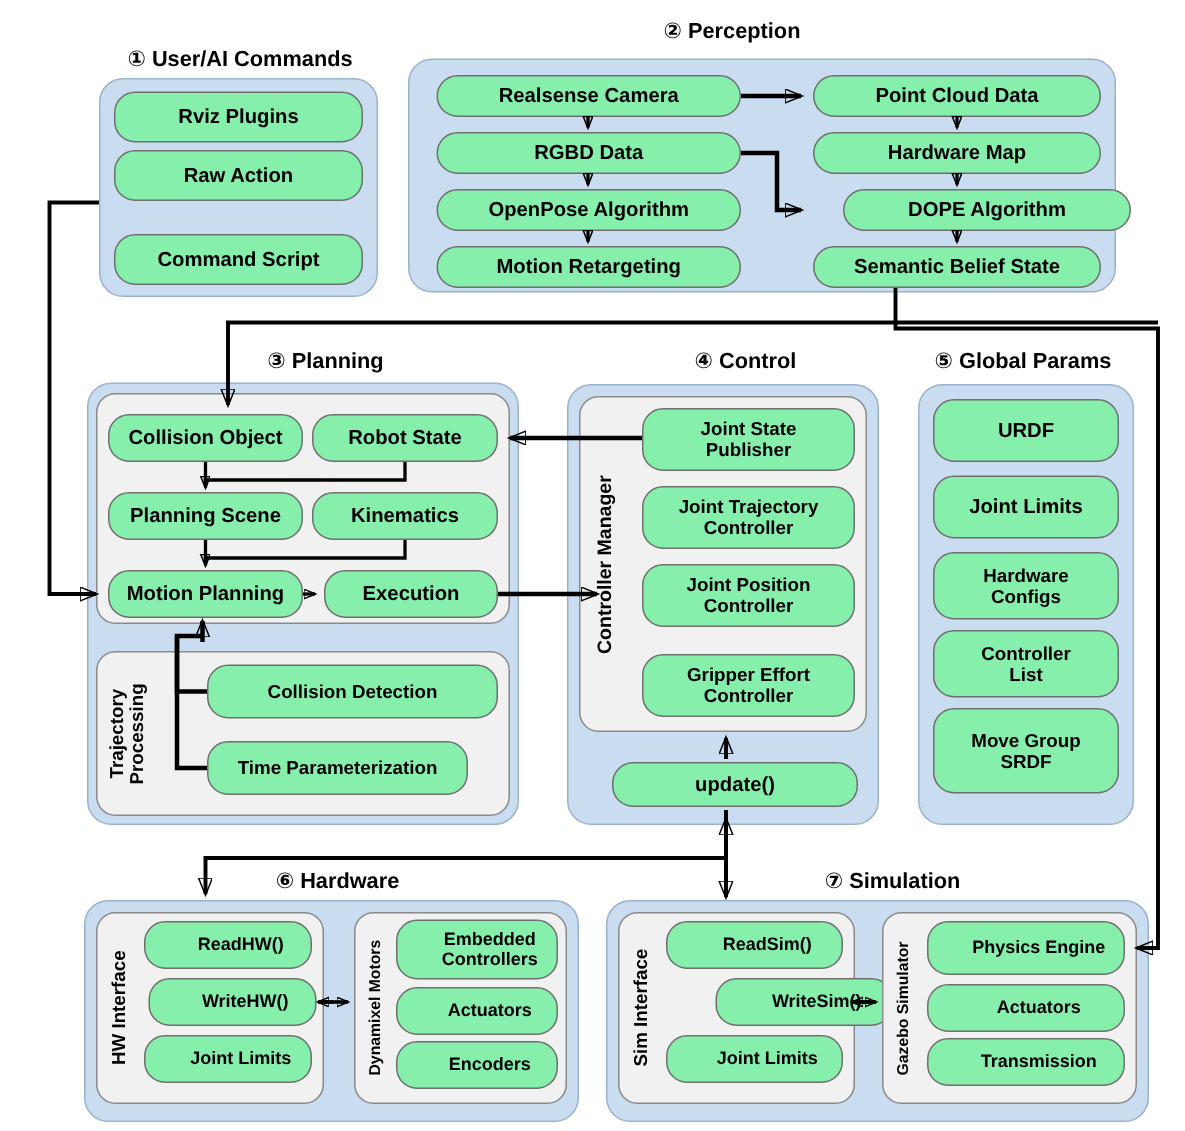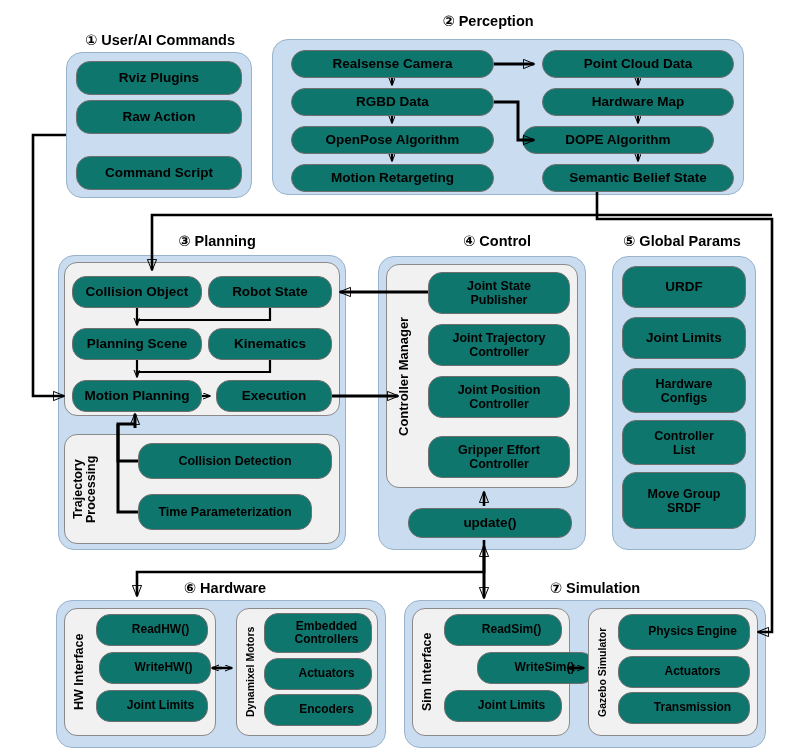--- a/index.html
+++ b/index.html
@@ -11,21 +11,21 @@
   .section{position:absolute;background:#c9dcf0;border:1.6px solid #9ab3cc;
            border-radius:16px;box-sizing:border-box;}
   .sec-title{position:absolute;font-size:14.5px;font-weight:bold;color:#000;
              white-space:nowrap;text-align:center;}
 
   
   .group{position:absolute;background:#f1f1f1;border:1.5px solid #8a8a8a;
          border-radius:13px;box-sizing:border-box;}
 
   
-  .node{position:absolute;background:#0f766e;border:1.5px solid #6f6f6f;
+  .node{position:absolute;background:#86efac;border:1.5px solid #6f6f6f;
         border-radius:14px;box-sizing:border-box;display:flex;
         align-items:center;justify-content:center;text-align:center;
         font-size:13.5px;font-weight:bold;color:#000;line-height:1.12;
         padding:0 3px;}
   .node.sm{font-size:12.5px;}
   .node.xs{font-size:12px;padding-left:20px;}
 
   
   .vlabel{position:absolute;display:flex;align-items:center;justify-content:center;
           font-weight:bold;color:#000;white-space:nowrap;
@@ -50,21 +50,21 @@
   <div class="sec-title" style="left:398px;top:13px;width:180px;">② Perception</div>
   <div class="section" style="left:272px;top:39px;width:472px;height:156px;"></div>
 
   <div class="node" style="left:291px;top:50px;width:203px;height:28px;">Realsense Camera</div>
   <div class="node" style="left:291px;top:88px;width:203px;height:28px;">RGBD Data</div>
   <div class="node" style="left:291px;top:126px;width:203px;height:28px;">OpenPose Algorithm</div>
   <div class="node" style="left:291px;top:164px;width:203px;height:28px;">Motion Retargeting</div>
 
   <div class="node" style="left:542px;top:50px;width:192px;height:28px;">Point Cloud Data</div>
   <div class="node" style="left:542px;top:88px;width:192px;height:28px;">Hardware Map</div>
-  <div class="node" style="left:522px;top:126px;width:192px;height:28px;">DOPE Algorithm</div>
+  <div class="node" style="left:562px;top:126px;width:192px;height:28px;">DOPE Algorithm</div>
   <div class="node" style="left:542px;top:164px;width:192px;height:28px;">Semantic Belief State</div>
 
   <div class="sec-title" style="left:147px;top:233px;width:140px;">③ Planning</div>
   <div class="section" style="left:58px;top:255px;width:288px;height:295px;"></div>
 
   <div class="group" style="left:64px;top:262px;width:276px;height:154px;"></div>
   <div class="node" style="left:72px;top:276px;width:130px;height:32px;">Collision Object</div>
   <div class="node" style="left:208px;top:276px;width:124px;height:32px;">Robot State</div>
   <div class="node" style="left:72px;top:328px;width:130px;height:32px;">Planning Scene</div>
   <div class="node" style="left:208px;top:328px;width:124px;height:32px;">Kinematics</div>

